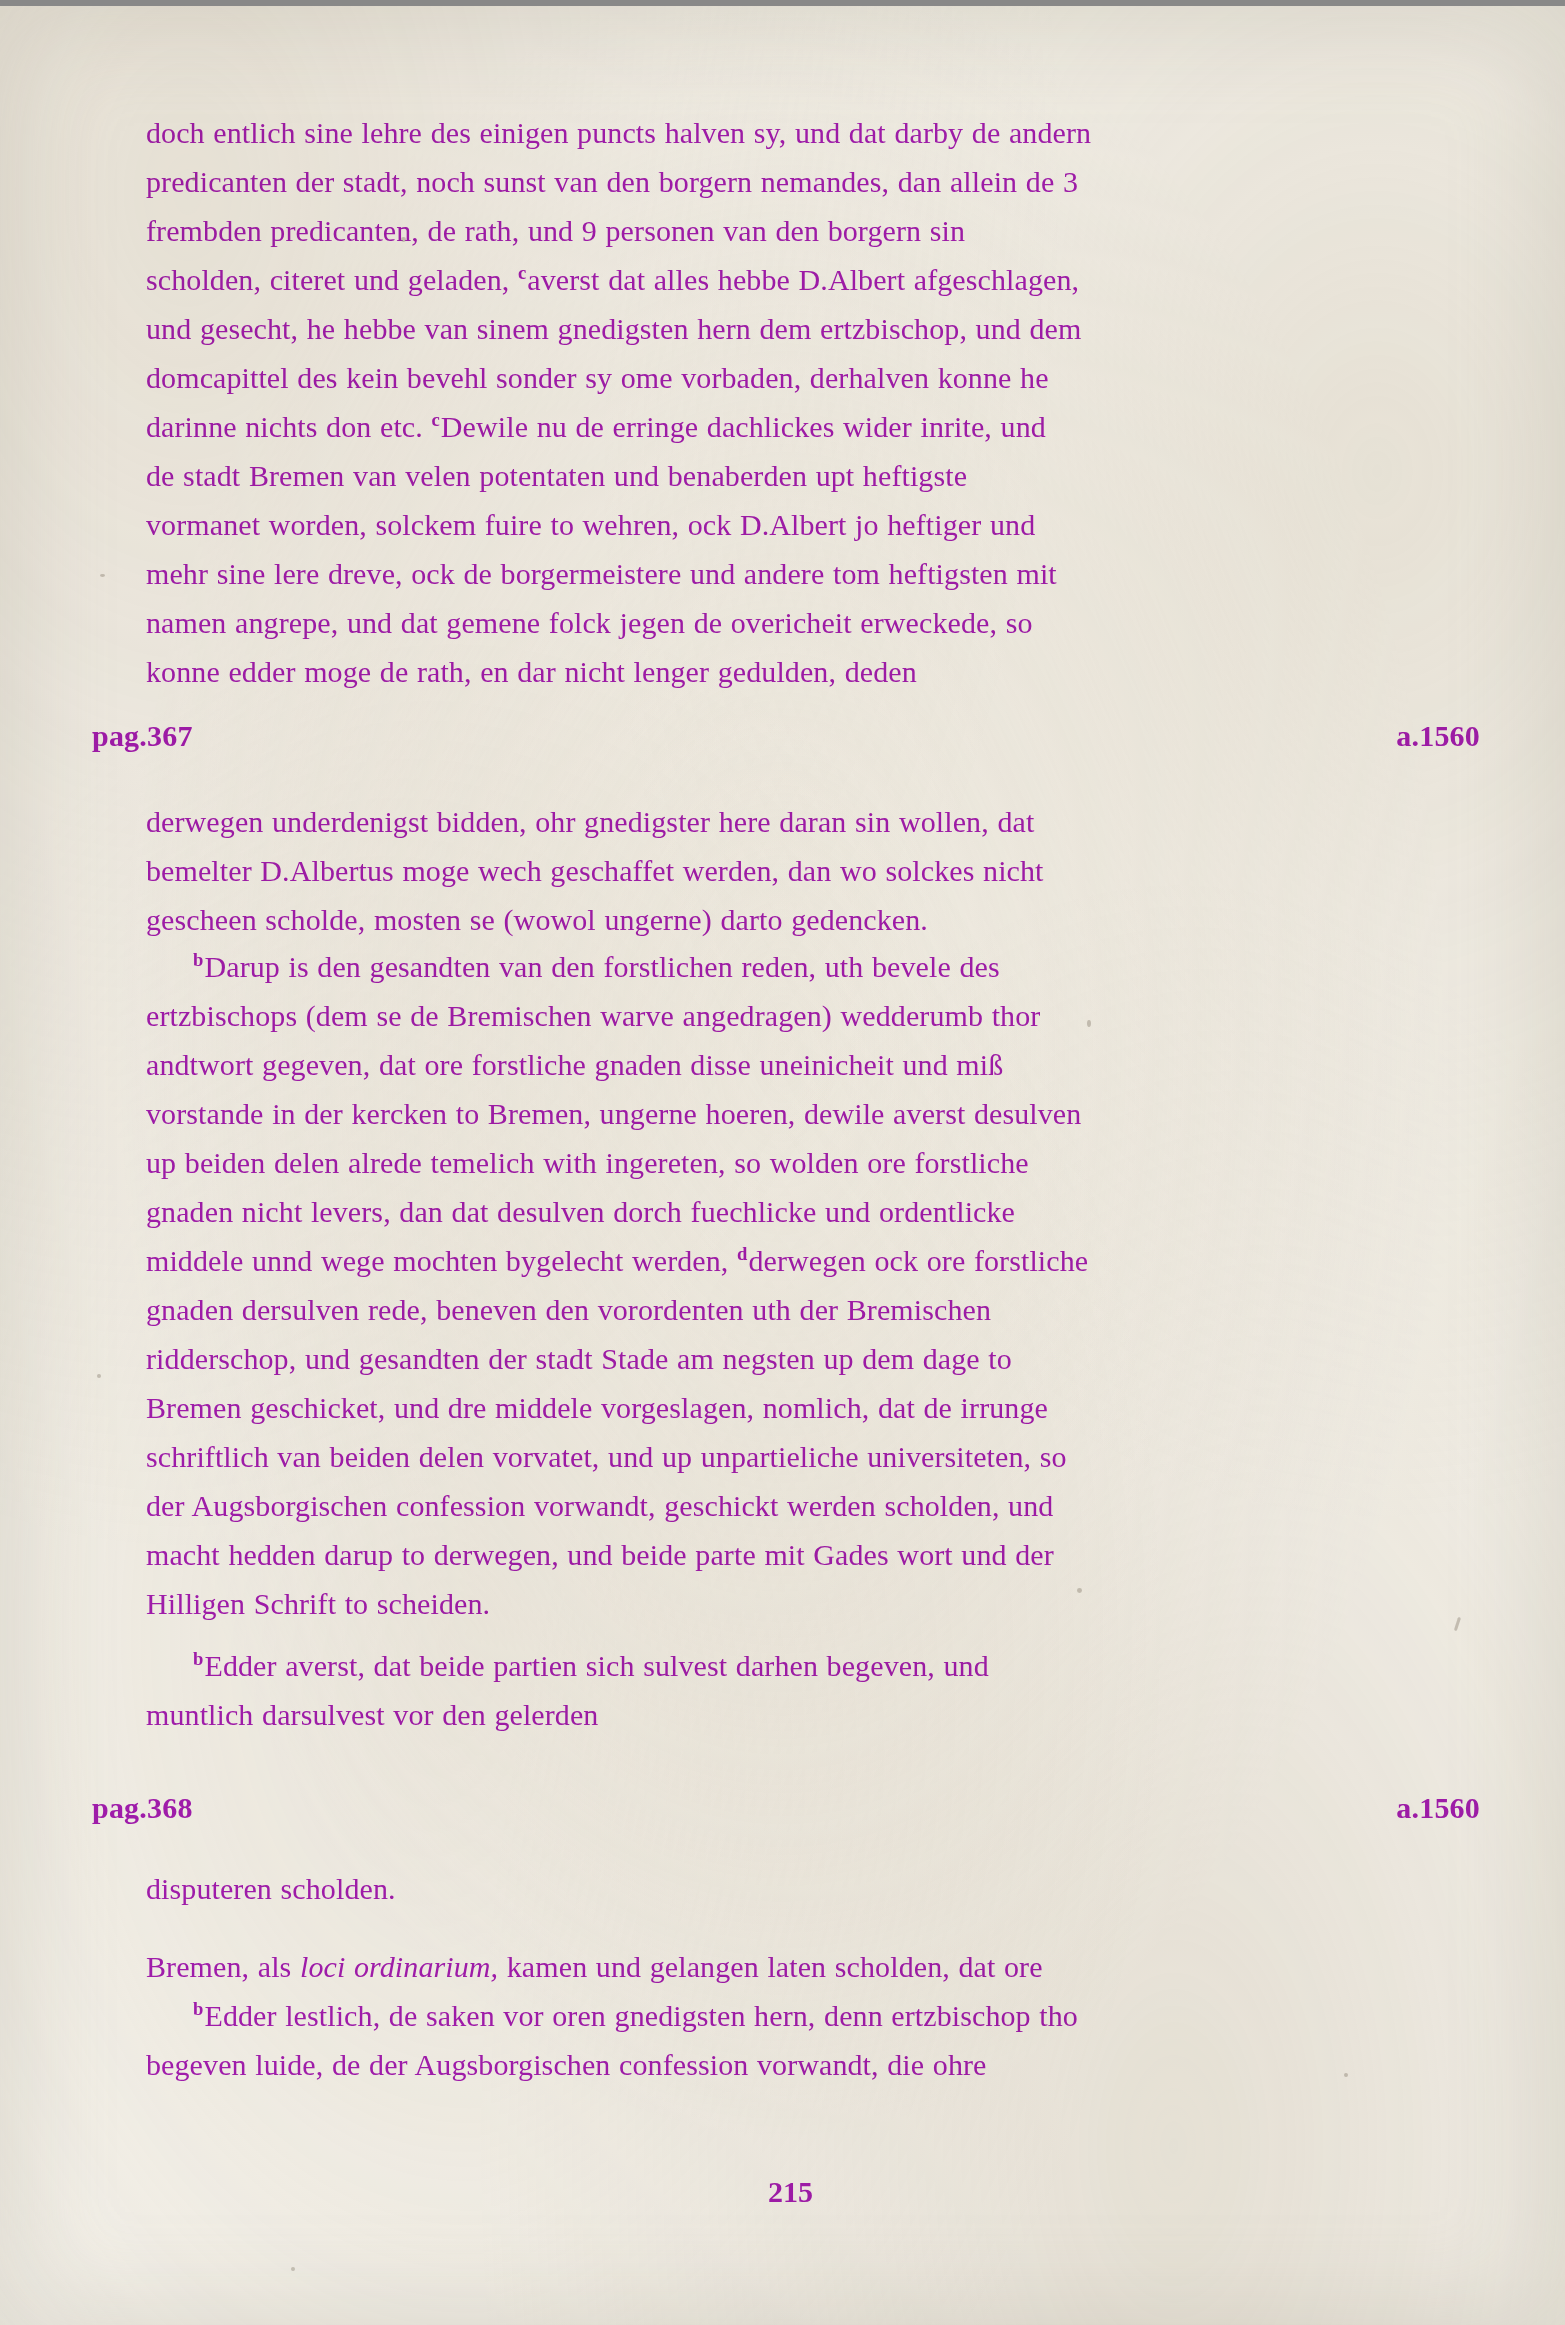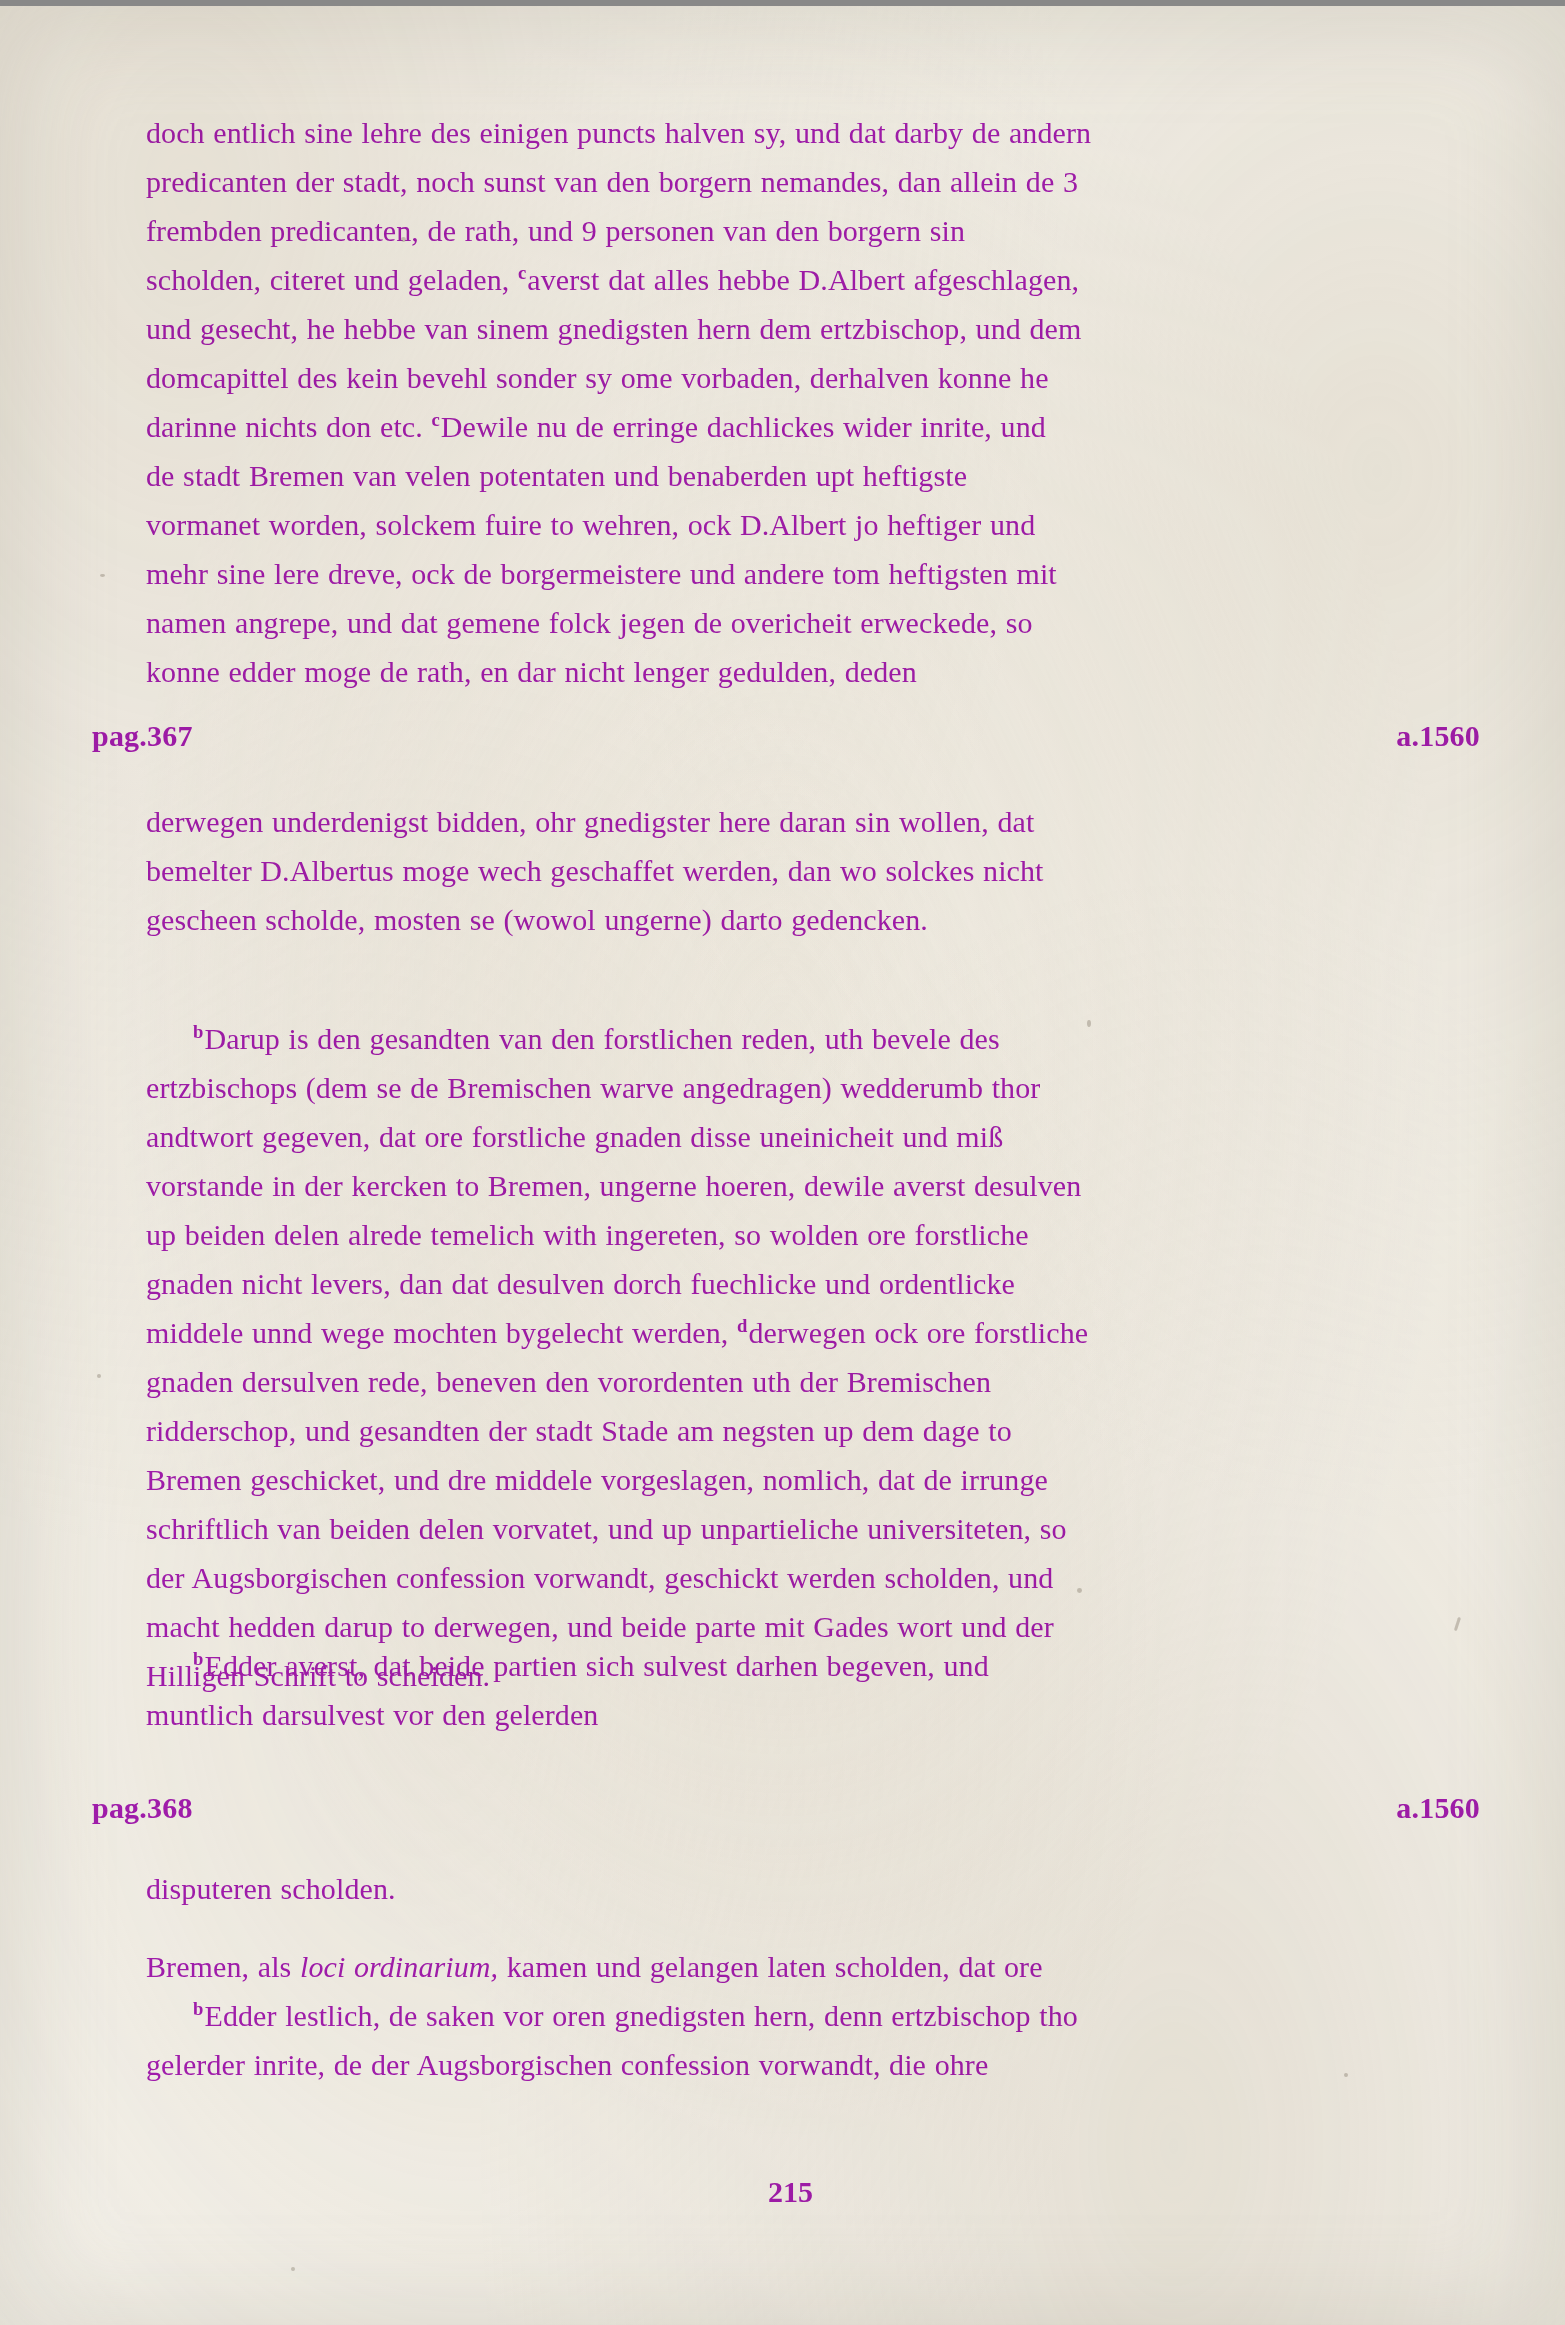--- a/index.html
+++ b/index.html
@@ -116,21 +116,21 @@
     <span class="left">pag.367</span>
     <span class="right">a.1560</span>
   </div>
 
   <div class="blk" style="top:791px;">
     <p class="para"><span>derwegen underdenigst bidden, ohr gnedigster here daran sin wollen, dat</span></p>
     <p class="para"><span>bemelter D.Albertus moge wech geschaffet werden, dan wo solckes nicht</span></p>
     <p class="para"><span>gescheen scholde, mosten se (wowol ungerne) darto gedencken.</span></p>
   </div>
 
-  <div class="blk" style="top:1008px;">
+  <div class="blk" style="top:936px;">
     <p class="para indent"><sup class="note">b</sup><span>Darup is den gesandten van den forstlichen reden, uth bevele des</span></p>
     <p class="para"><span>ertzbischops (dem se de Bremischen warve angedragen) wedderumb thor</span></p>
     <p class="para"><span>andtwort gegeven, dat ore forstliche gnaden disse uneinicheit und miß</span></p>
     <p class="para"><span>vorstande in der kercken to Bremen, ungerne hoeren, dewile averst desulven</span></p>
     <p class="para"><span>up beiden delen alrede temelich with ingereten, so wolden ore forstliche</span></p>
     <p class="para"><span>gnaden nicht levers, dan dat desulven dorch fuechlicke und ordentlicke</span></p>
     <p class="para"><span>middele unnd wege mochten bygelecht werden, </span><sup class="note">d</sup><span>derwegen ock ore forstliche</span></p>
     <p class="para"><span>gnaden dersulven rede, beneven den vorordenten uth der Bremischen</span></p>
     <p class="para"><span>ridderschop, und gesandten der stadt Stade am negsten up dem dage to</span></p>
     <p class="para"><span>Bremen geschicket, und dre middele vorgeslagen, nomlich, dat de irrunge</span></p>
@@ -150,21 +150,21 @@
     <span class="right">a.1560</span>
   </div>
 
   <div class="blk" style="top:1858px;">
     <p class="para"><span>disputeren scholden.</span></p>
   </div>
 
   <div class="blk" style="top:1936px;">
     <p class="para"><span>Bremen, als </span><em class="latin">loci ordinarium,</em><span> kamen und gelangen laten scholden, dat ore</span></p>
     <p class="para indent"><sup class="note">b</sup><span>Edder lestlich, de saken vor oren gnedigsten hern, denn ertzbischop tho</span></p>
-    <p class="para"><span>gelerder inrite, de der Augsborgischen confession vorwandt, die ohre</span></p>
+    <p class="para"><span>begeven luide, de der Augsborgischen confession vorwandt, die ohre</span></p>
   </div>
 
   <div class="folio" style="top:2169px;">215</div>
 
   <div class="speck" style="left:192px;top:171px;width:3.9px;height:3.9px;"></div>
   <div class="speck" style="left:401px;top:231px;width:4.9px;height:4.9px;"></div>
   <div class="speck" style="left:1077px;top:1582px;width:4.9px;height:4.9px;"></div>
   <div class="speck" style="left:1456px;top:1611px;width:2.9px;height:13.6px;border-radius:1.9px;transform:rotate(18deg);"></div>
   <div class="speck" style="left:97px;top:1368px;width:3.9px;height:3.9px;"></div>
   <div class="speck" style="left:100px;top:568px;width:4.9px;height:2.9px;"></div>

